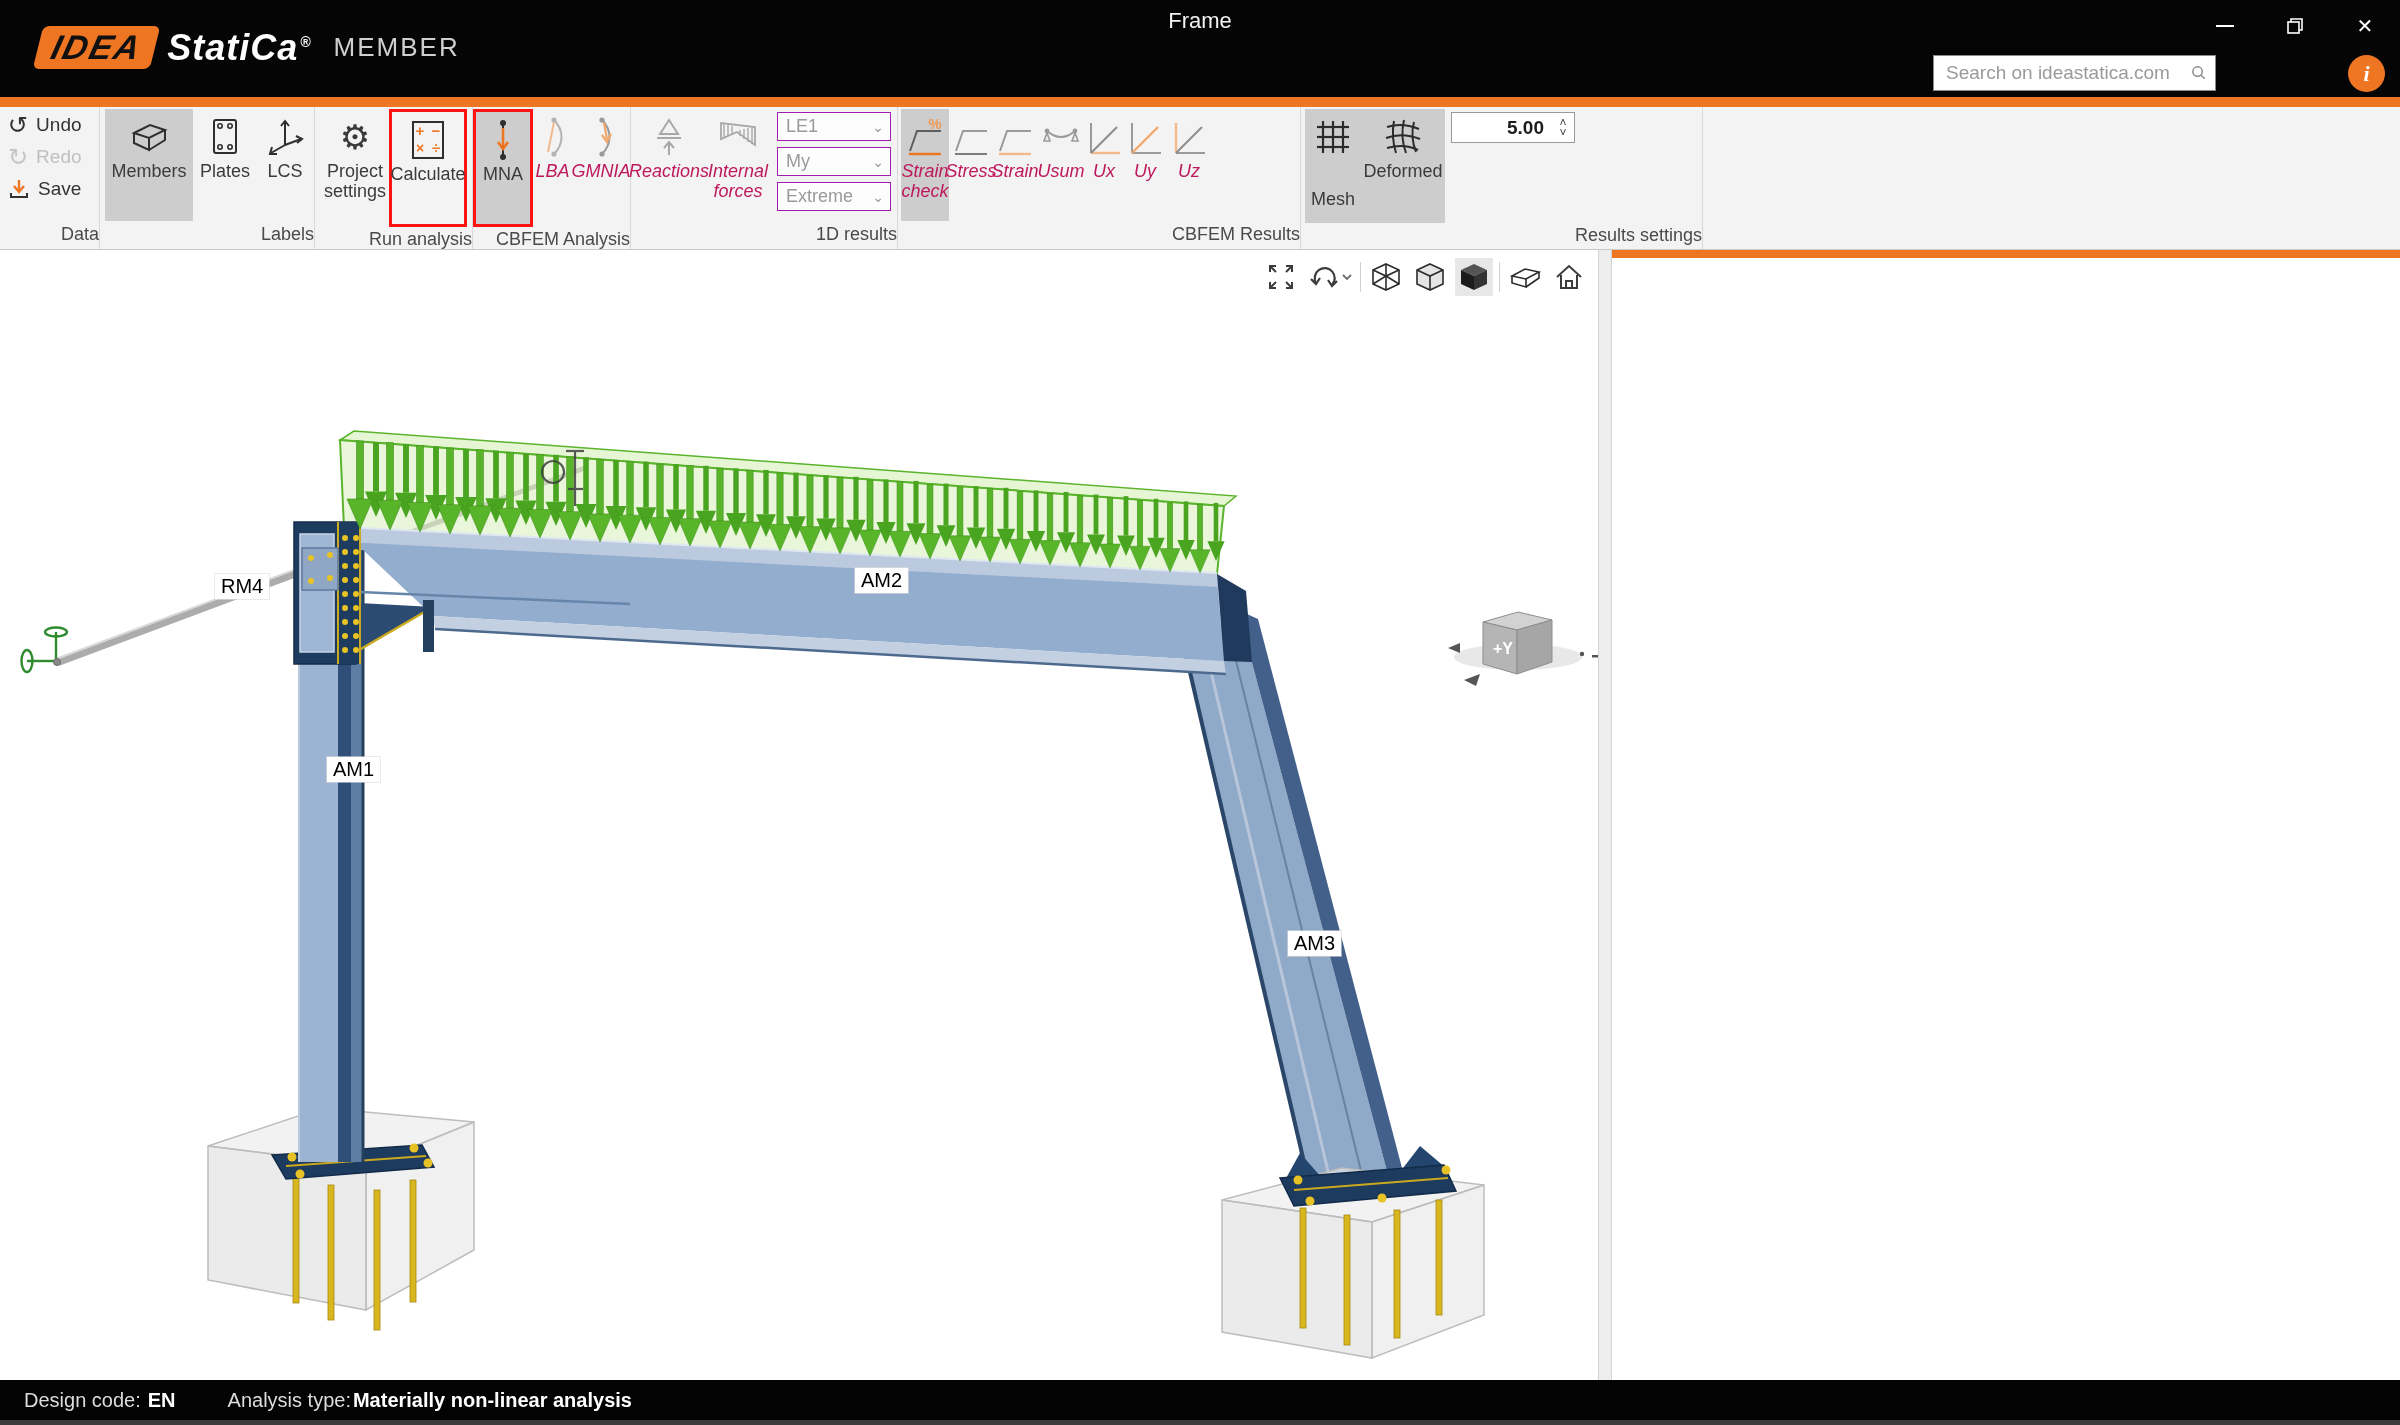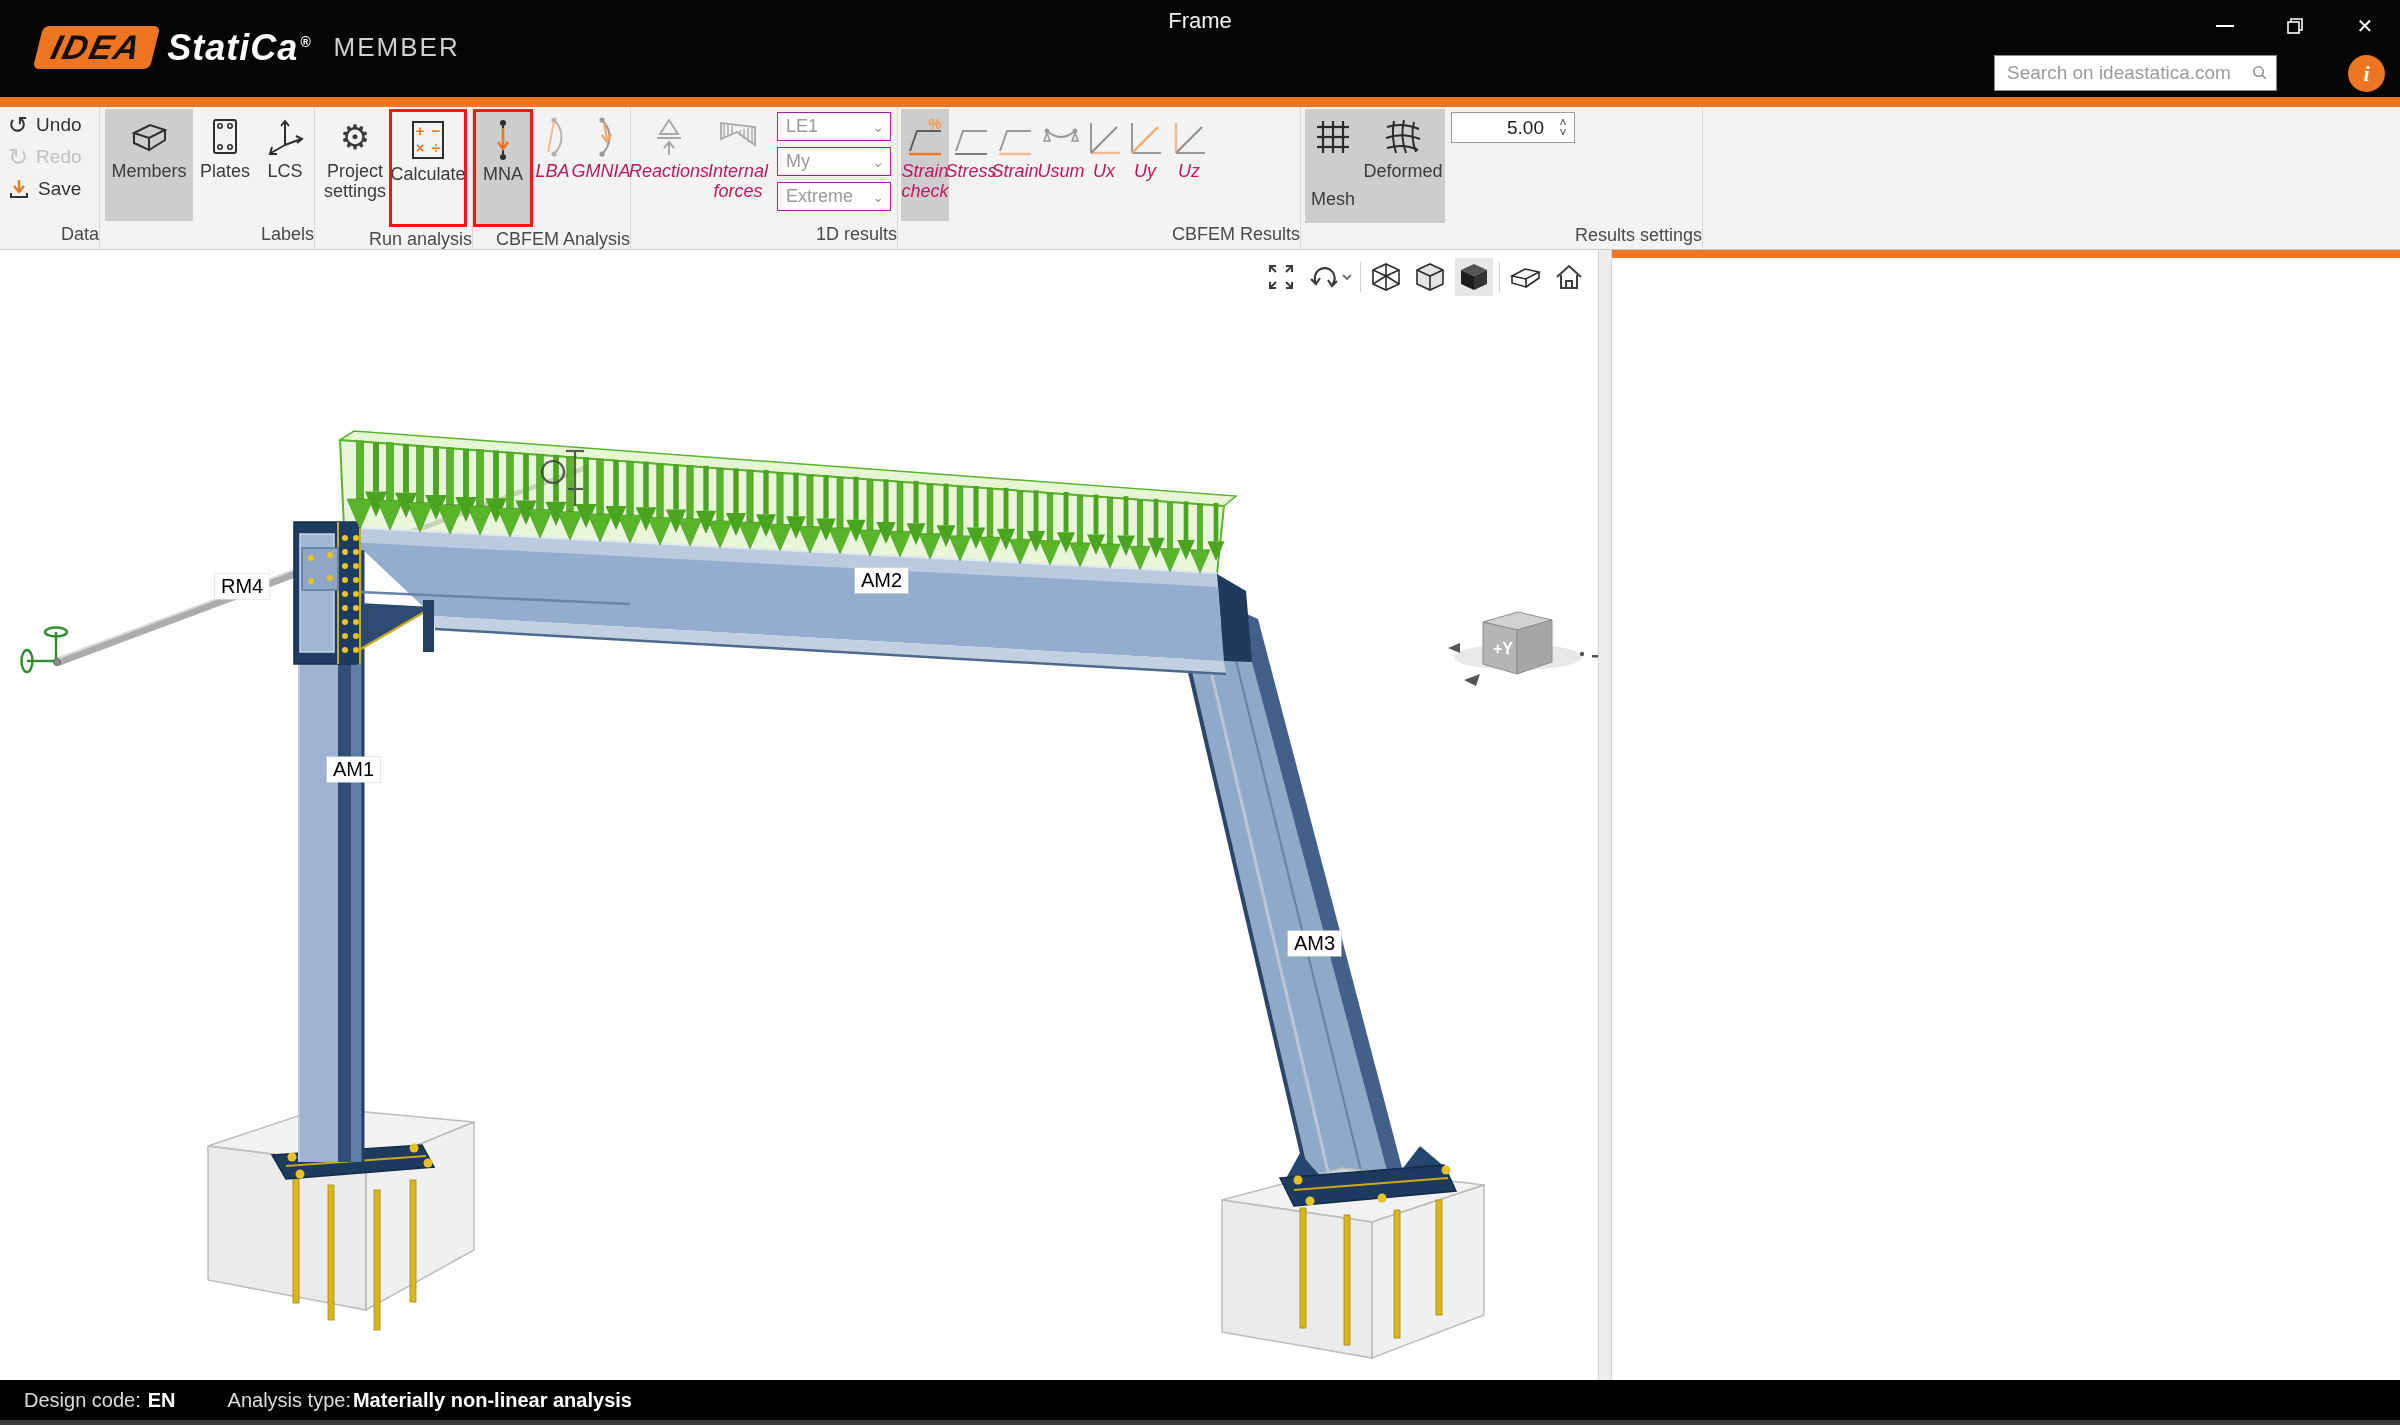--- a/index.html
+++ b/index.html
@@ -16,21 +16,21 @@
   .logo-reg { color:#fff; font-size:14px; vertical-align:super; margin-left:2px; }
   .logo-member { color:#cfcfcf; font-size:26px; font-weight:300; letter-spacing:2px; margin-left:22px; }
   #window-title { position:absolute; left:50%; top:8px; transform:translateX(-50%); color:#f2f2f2; font-size:22px; }
   .win-controls { position:absolute; right:0; top:0; height:52px; display:flex; align-items:center; }
   .win-btn { width:70px; height:46px; display:flex; align-items:center; justify-content:center; cursor:default; }
   .min-bar { width:18px; height:2px; background:#fff; }
   .close-x { color:#fff; font-size:20px; }
   #menu { position:absolute; left:627px; bottom:0; display:flex; }
   .menu-item { padding:0 21px; height:44px; display:flex; align-items:center; color:#e6e6e6; font-size:21px; letter-spacing:0.5px; border-bottom:4px solid transparent; }
   .menu-item.active { color:#EE7623; border-bottom-color:#EE7623; }
-  #search-box { position:absolute; left:1994px; top:55px; width:283px; height:36px; background:#fff; border:1px solid #8a8a8a; display:flex; align-items:center; padding:0 8px 0 12px; }
+  #search-box { position:absolute; left:1933px; top:55px; width:283px; height:36px; background:#fff; border:1px solid #8a8a8a; display:flex; align-items:center; padding:0 8px 0 12px; }
   #search-box input { border:none; outline:none; flex:1; font-size:19px; color:#555; font-family:inherit; }
   #search-box input::placeholder { color:#9a9a9a; }
   #info-btn { position:absolute; left:2348px; top:55px; width:37px; height:37px; border-radius:50%; background:#EE7623; color:#fff; display:flex; align-items:center; justify-content:center; font-size:22px; font-weight:bold; font-family:"Liberation Serif",serif; font-style:italic; }
   #orange-bar { position:absolute; left:0; top:97px; width:2400px; height:10px; background:#EE7623; }
 
   
   #ribbon { position:absolute; left:0; top:107px; width:2400px; height:143px; background:#f3f3f3; border-bottom:1px solid #c9c9c9; display:flex; }
   .rgroup { position:relative; border-right:1px solid #d9d9d9; display:flex; flex-direction:column; flex-shrink:0; }
   .rgroup-title { height:27px; text-align:right; font-size:18px; color:#4a4a4a; line-height:24px; }
   .rgroup-content { flex:1; display:flex; align-items:flex-start; padding-top:2px; }
@@ -42,21 +42,21 @@
   .red-frame { border:3px solid #ff1414; height:118px; display:flex; align-items:flex-start; }
   .small-row { display:flex; align-items:center; height:32px; gap:8px; padding-left:8px; }
   .small-row .slab { font-size:19px; color:#333; }
   .small-row.dis .slab { color:#c0c0c0; }
   .uchar { font-size:24px; color:#333; font-family:"DejaVu Sans",sans-serif; line-height:1; }
   .uchar.pale { color:#c6c6c6; }
   .selbox { width:114px; height:29px; border:1px solid #a21caf; background:#fdfdfd; display:flex; align-items:center; padding:0 6px 0 8px; margin:3px 0 3px 8px; }
   .selbox .selval { flex:1; font-size:18px; color:#9a9a9a; }
   .selbox .chev { color:#9a9a9a; font-size:14px; }
   #scale-spinner { width:124px; height:31px; border:1px solid #9a9a9a; background:#fff; display:flex; align-items:center; margin:3px 0 0 6px; }
-  #scale-spinner .spinval { flex:1; text-align:right; font-size:19px; color:#1c1c1c; padding-right:8px; }
+  #scale-spinner .spinval { flex:1; text-align:right; font-size:19px; color:#1c1c1c; padding-right:8px;font-weight:bold; }
   .spin-chevs { width:22px; display:flex; flex-direction:column; align-items:center; justify-content:center; }
   .spin-chevs span { font-size:12px; line-height:10px; color:#444; }
   #mesh-block { background:#cdcdcd; height:114px; display:flex; margin-left:4px; }
 
   
   #main { position:absolute; left:0; top:250px; width:1598px; height:1130px; background:#fff; }
   #vp-toolbar { position:absolute; left:1262px; top:8px; display:flex; align-items:center; gap:6px; z-index:5; }
   .vp-ico { width:38px; height:38px; display:flex; align-items:center; justify-content:center; }
   .vp-sep { width:1px; height:30px; background:#cfcfcf; }
   .vp-ico.sel { background:#e7e7e7; }

